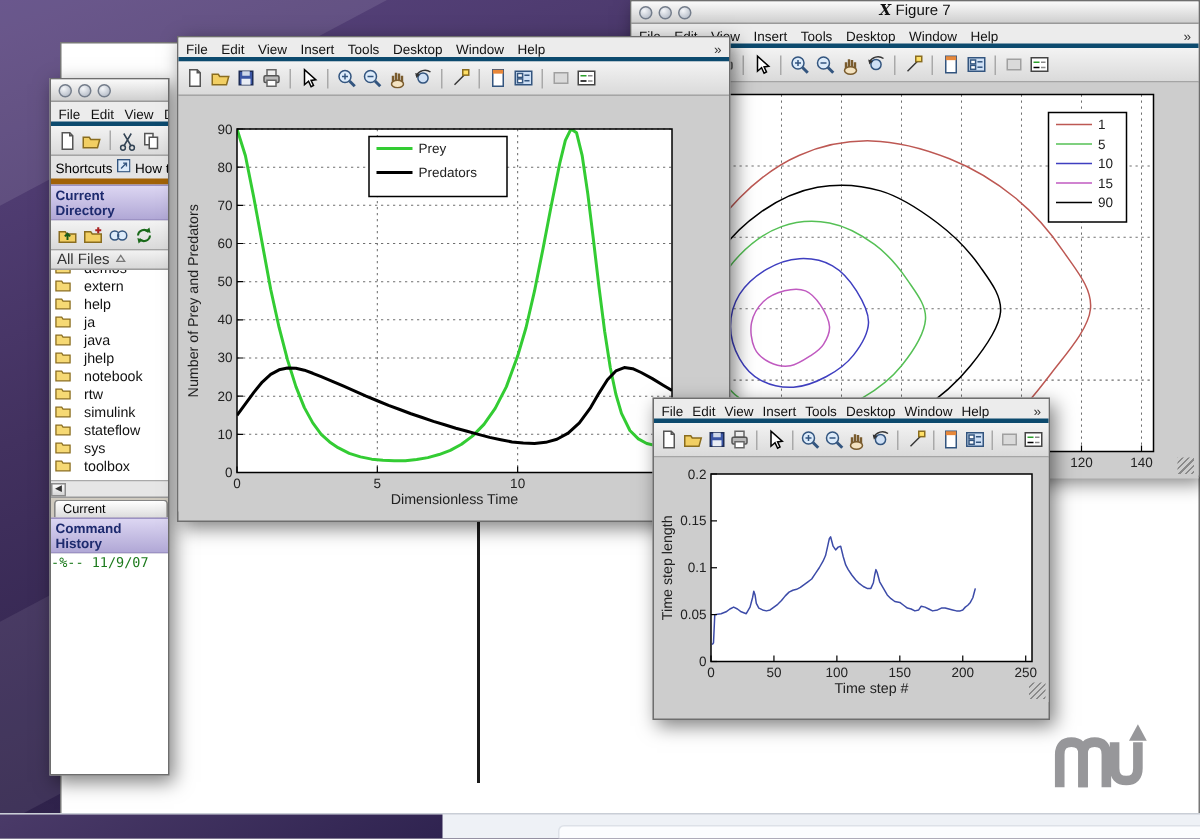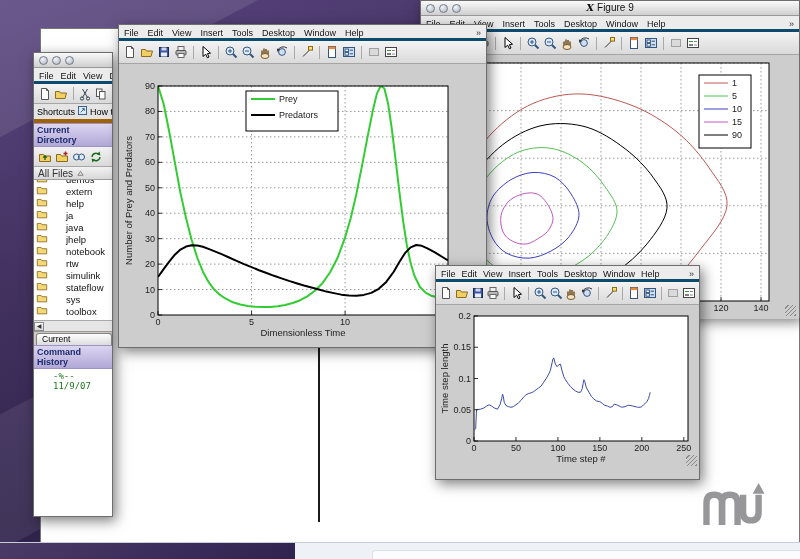--- a/index.html
+++ b/index.html
@@ -34,28 +34,28 @@
   .grip{position:absolute;width:11px;height:11px;
      background:repeating-linear-gradient(135deg,transparent 0 2px,#8a8a8a 2px 3px)}
   
   .panelhdr{background:linear-gradient(#dcd6f2,#b1a8d6);color:#1d2a6e;font-weight:bold;
      font-size:9px;padding:1px 3px;border-top:1px solid #9c92c4;border-bottom:1px solid #9c92c4}
   .shortcuts{height:15px;background:#e4e4e4;border-bottom:4px solid #a16207;display:flex;
      align-items:center;gap:3px;font-size:9px;padding:0 3px;white-space:nowrap;overflow:hidden}
   .colhdr{height:12px;background:linear-gradient(#f2f2f2,#d8d8d8);border-bottom:1px solid #9d9d9d;
      font-size:10px;display:flex;align-items:center;gap:4px;padding:0 4px;color:#333}
   .filelist{background:#fff;overflow:hidden;border-bottom:1px solid #aaa}
-  .frow{display:flex;align-items:center;gap:18px;height:12px;font-size:9.5px;padding-left:2px;color:#111}
+  .frow{display:flex;align-items:center;gap:8px;height:12px;font-size:9.5px;padding-left:2px;color:#111}
   .hscroll{height:10px;background:#e6e6e6;border-bottom:1px solid #999;display:flex;align-items:center}
   .scrollbtn{width:10px;height:9px;background:linear-gradient(#fdfdfd,#d6d6d6);border:1px solid #8c8c8c;
      font-size:6px;line-height:7px;text-align:center;color:#333;box-sizing:border-box}
   .tabrow{height:13px;background:#cfcabf;display:flex;align-items:flex-end;padding-left:2px}
   .tab{border:1px solid #858585;border-bottom:none;border-radius:3px 3px 0 0;
      background:linear-gradient(#ffffff,#dcdcdc);font-size:8.5px;padding:0 5px;height:11px;line-height:11px}
-  .history{background:#fff;flex:1;font-family:"DejaVu Sans Mono",monospace;font-size:9px;padding:2px 19px}
+  .history{background:#fff;flex:1;font-family:"DejaVu Sans Mono",monospace;font-size:9px;padding:2px 0}
   
   .mainwin{position:absolute;background:#fff;border:1px solid #777;box-sizing:border-box}
   .divider{position:absolute;width:2px;background:#1b1b1b}
   .startbar{position:absolute;left:0;right:0;bottom:0;height:22px;
      background:linear-gradient(#f5f5f5,#dcdcdc);border-top:1px solid #8a8a8a;
      display:flex;align-items:center}
   .startbtn{margin-left:62px;display:flex;align-items:center;gap:3px;border:1px solid #6f6f6f;
      background:linear-gradient(#ffffff,#e0e0e0);font-size:10px;font-weight:bold;
      padding:1px 8px 1px 4px;border-radius:2px;box-shadow:1px 1px 2px rgba(0,0,0,.25)}
   .barline{position:absolute;left:0;right:0;bottom:3px;height:1px;background:#9a9a9a}
@@ -251,21 +251,21 @@
     </div>
 </div>
 
 <div class="win" style="left:420px;top:0;width:380px;height:318px">
   <div class="titlebar">
     <div class="lights">
       <span class="light"></span>
       <span class="light"></span>
       <span class="light"></span>
     </div>
-    <div class="wintitle"><span class="x11">X</span><span>Figure 9</span></div>
+    <div class="wintitle"><span class="x11">X</span><span>Figure 7</span></div>
   </div>
   <div class="menubar">
       <span class="menu-item">File</span>
       <span class="menu-item">Edit</span>
       <span class="menu-item">View</span>
       <span class="menu-item">Insert</span>
       <span class="menu-item">Tools</span>
       <span class="menu-item">Desktop</span>
       <span class="menu-item">Window</span>
       <span class="menu-item">Help</span>

